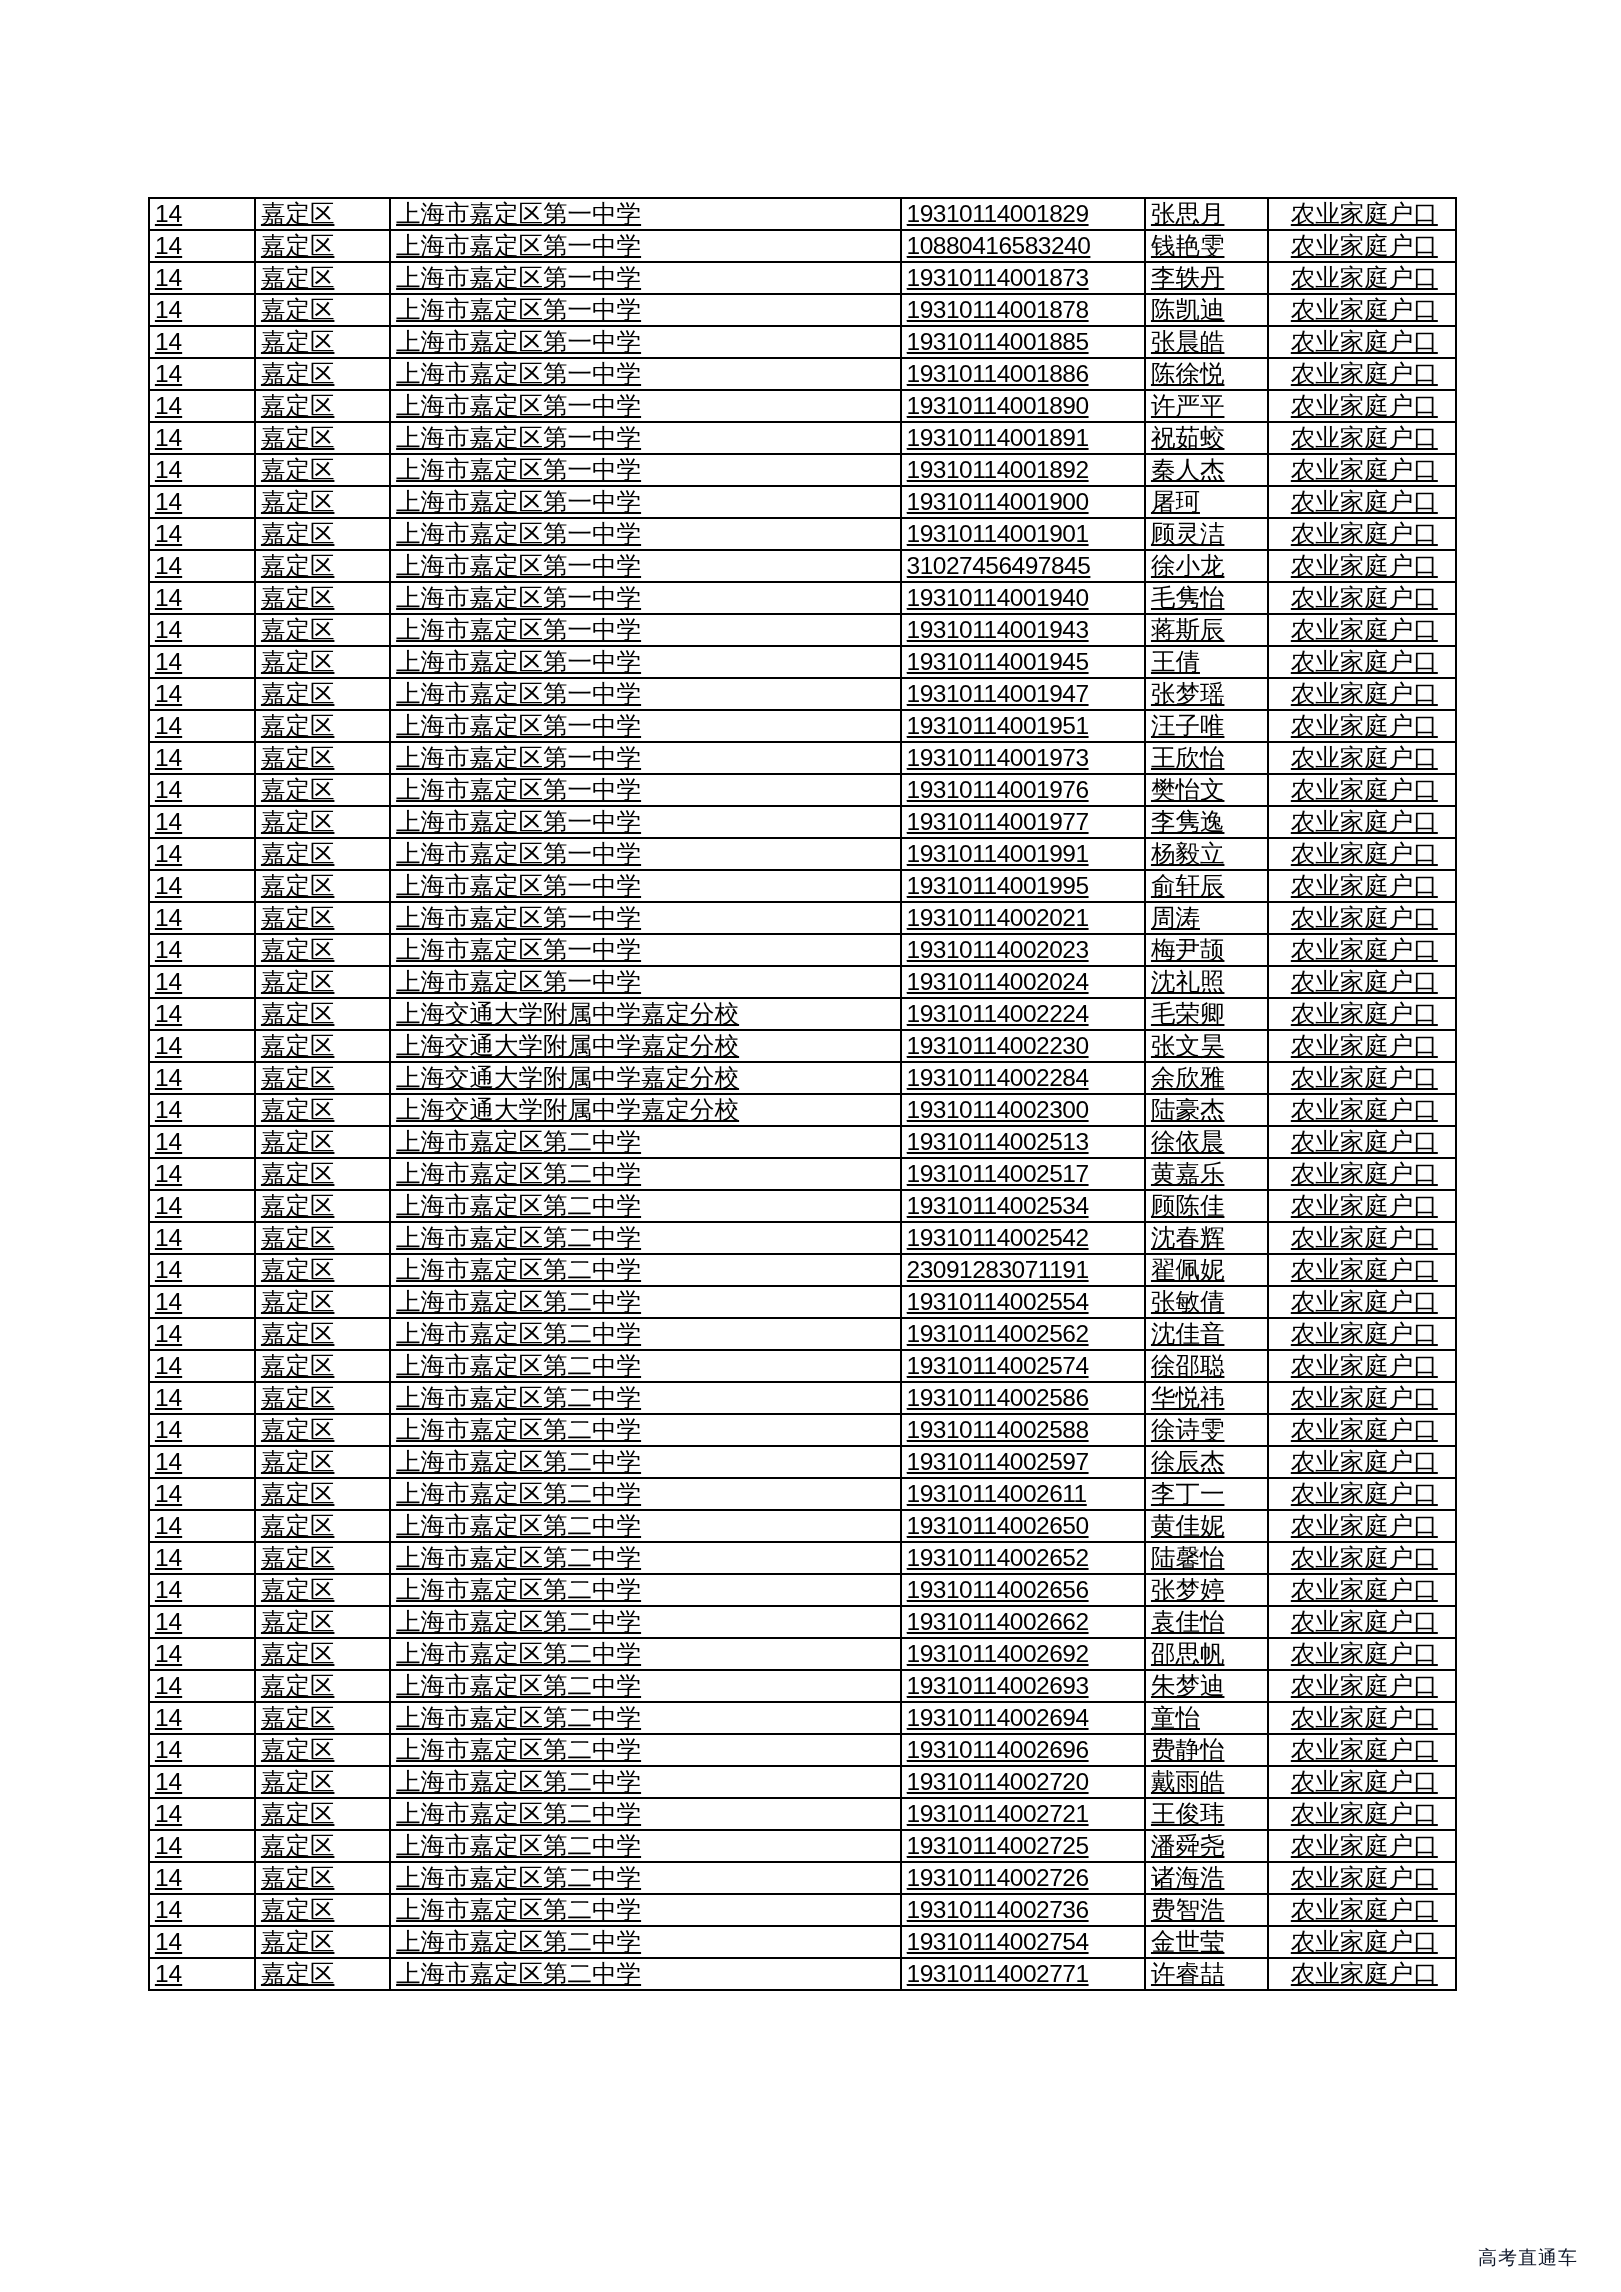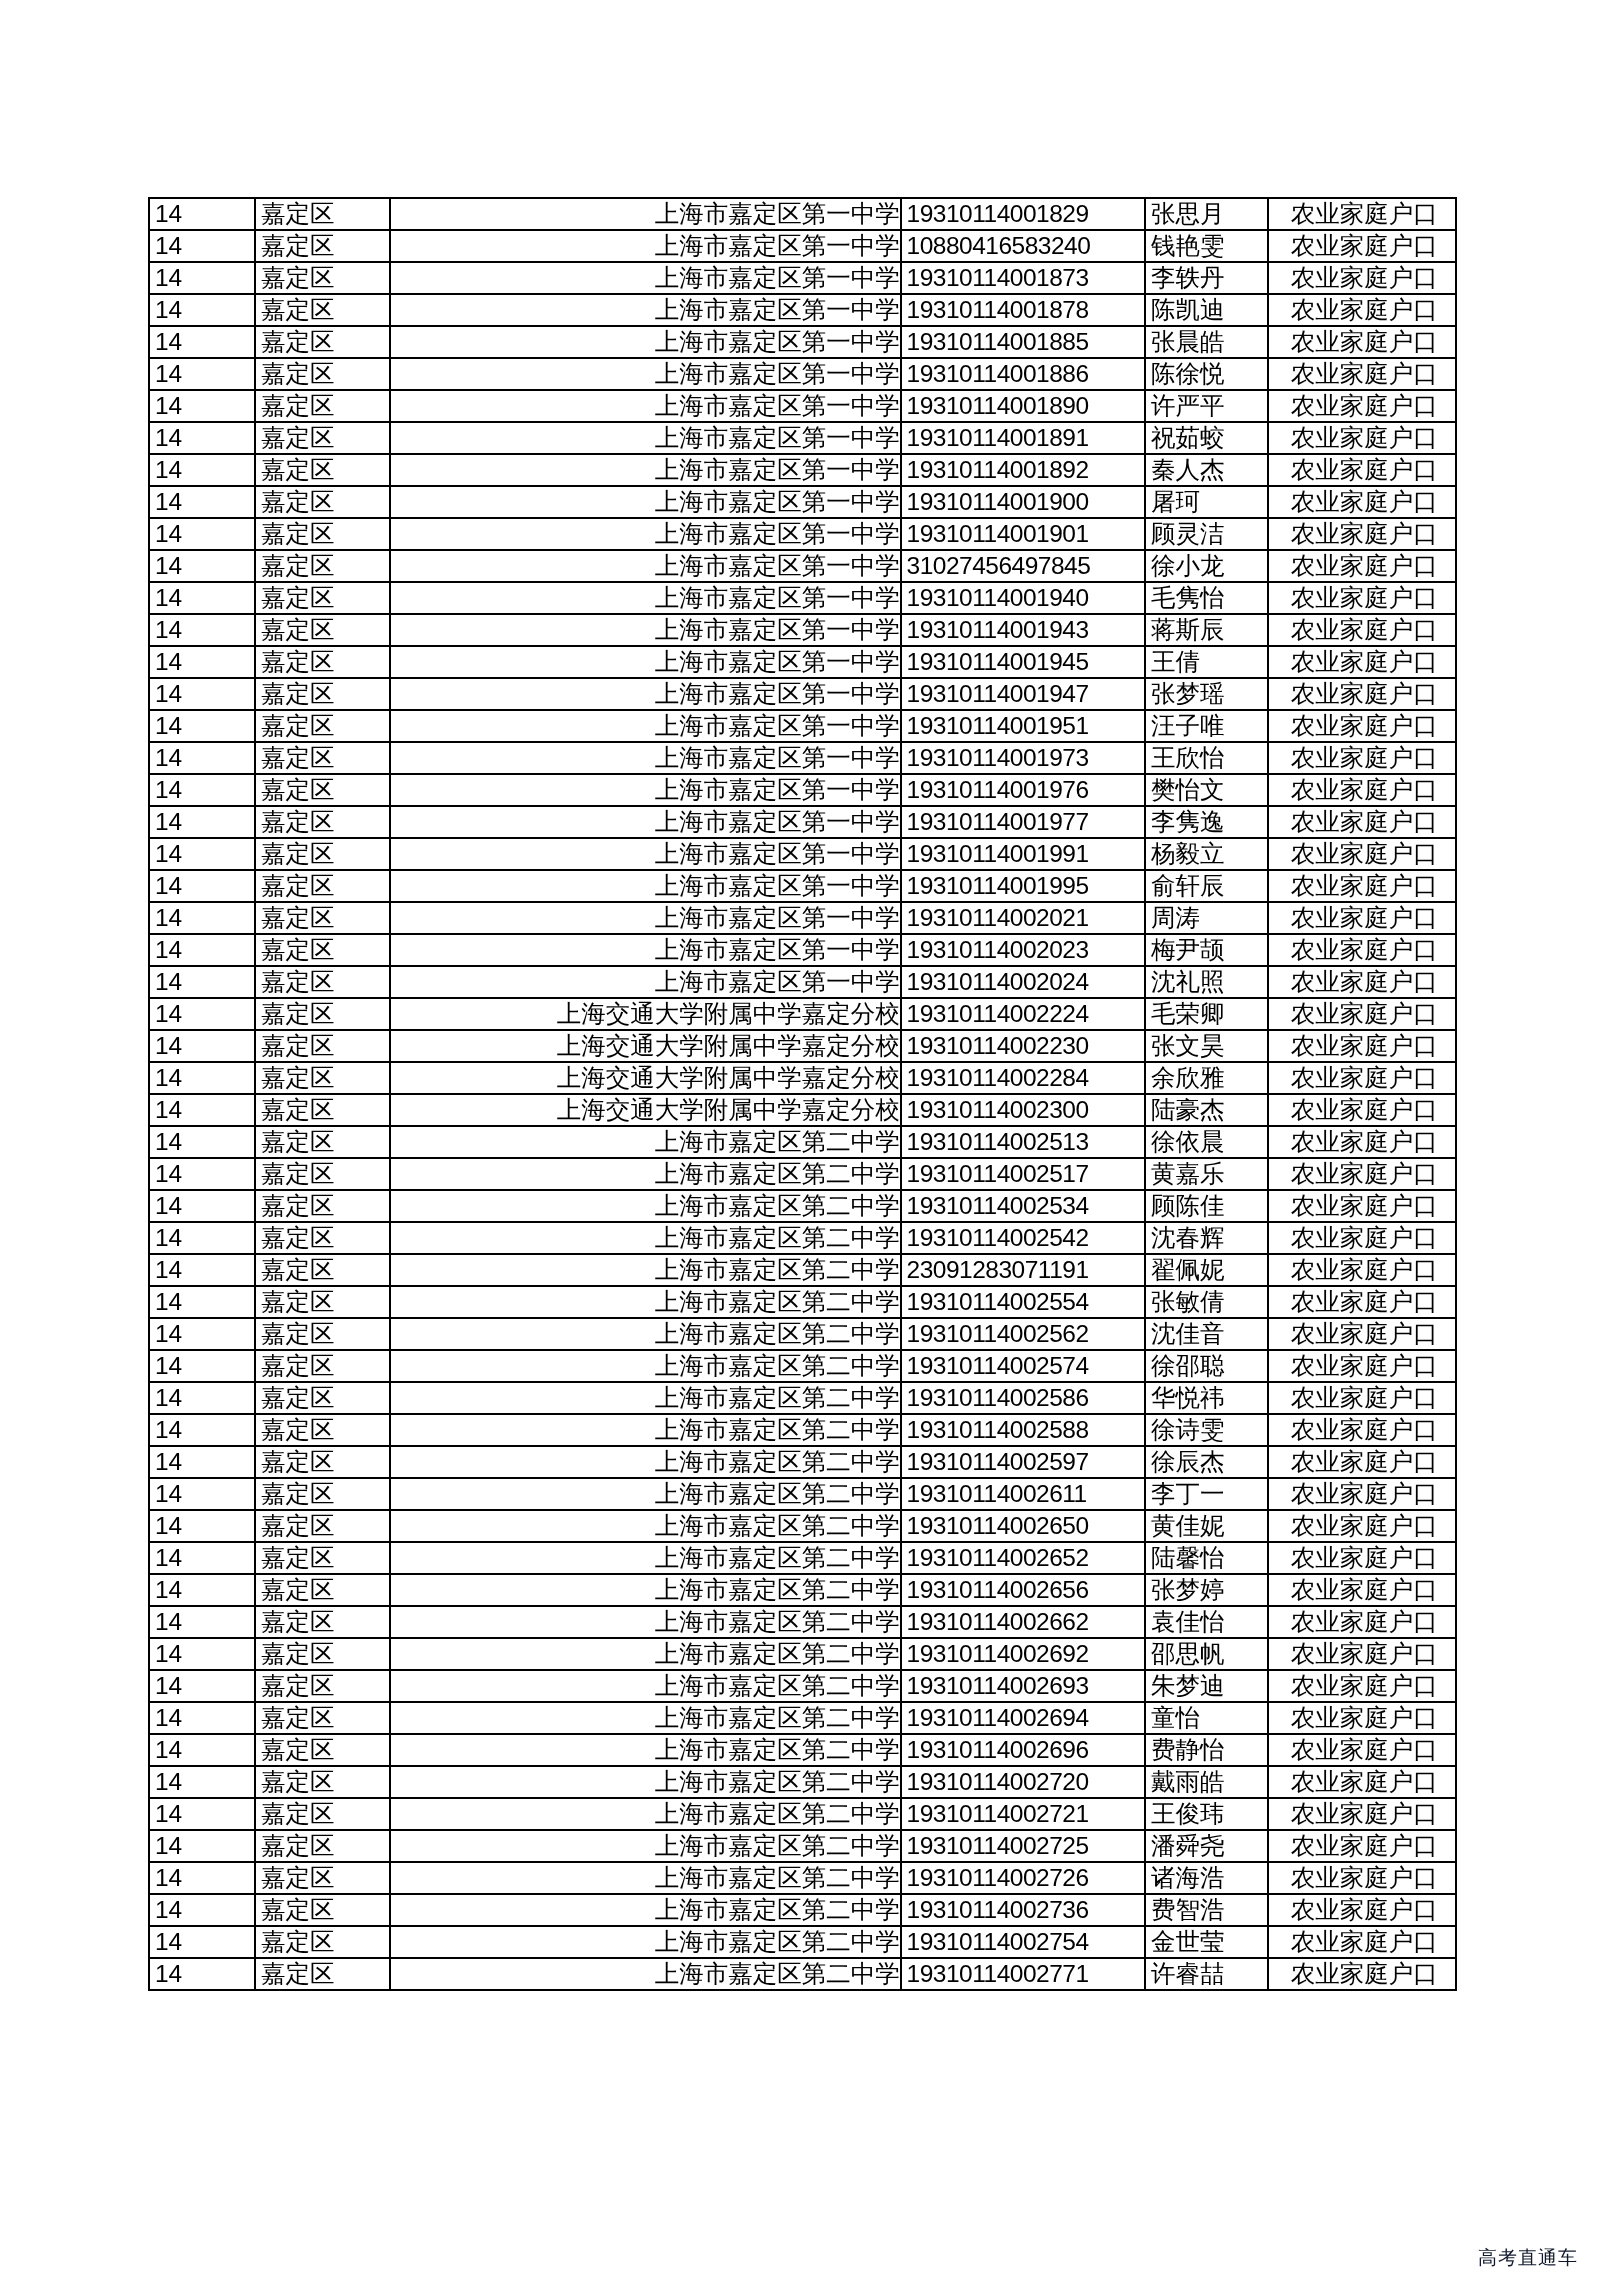--- a/index.html
+++ b/index.html
@@ -1,32 +1,32 @@
 <!DOCTYPE html>
 <html><head>
   <meta charset="utf-8">
   <style>
     html, body { margin: 0; padding: 0; background: #ffffff; }
     body { width: 1621px; height: 2293px; position: relative; overflow: hidden;
            font-family: "Liberation Sans", "DejaVu Sans", sans-serif; color: #000; }
     .sheet { position: absolute; left: 148px; top: 197px; width: 1309px; }
-    table.roster { border-collapse: collapse; table-layout: fixed; width: 1309px; }
+    table.roster { border-collapse: collapse; table-layout: fixed; width: 1309px; text-decoration: underline; }
     table.roster td {
       border: 2.9px solid #000;
       height: 30px;
       padding: 0 0 0 4.9px;
       font-size: 24.5px;
       line-height: 27.4px;
       white-space: nowrap;
       overflow: hidden;
       vertical-align: middle;
     }
     .c-seq { width: 102px; }
     .c-dist { width: 130px; }
-    .c-school { width: 491px; text-align: right; }
+    .c-school { width: 491px; }
     .c-id { width: 235px; font-size: 25.5px; letter-spacing: -0.5px; border-radius: 12px; }
     .c-name { width: 118px; }
     .c-type { width: 181px; text-align: center; }
     .watermark {
       position: absolute; left: 1478px; top: 2245px;
       font-size: 19px; color: #0f172a; letter-spacing: 1px;
       font-family: "DejaVu Sans", sans-serif;
     }
   </style>
 </head>

